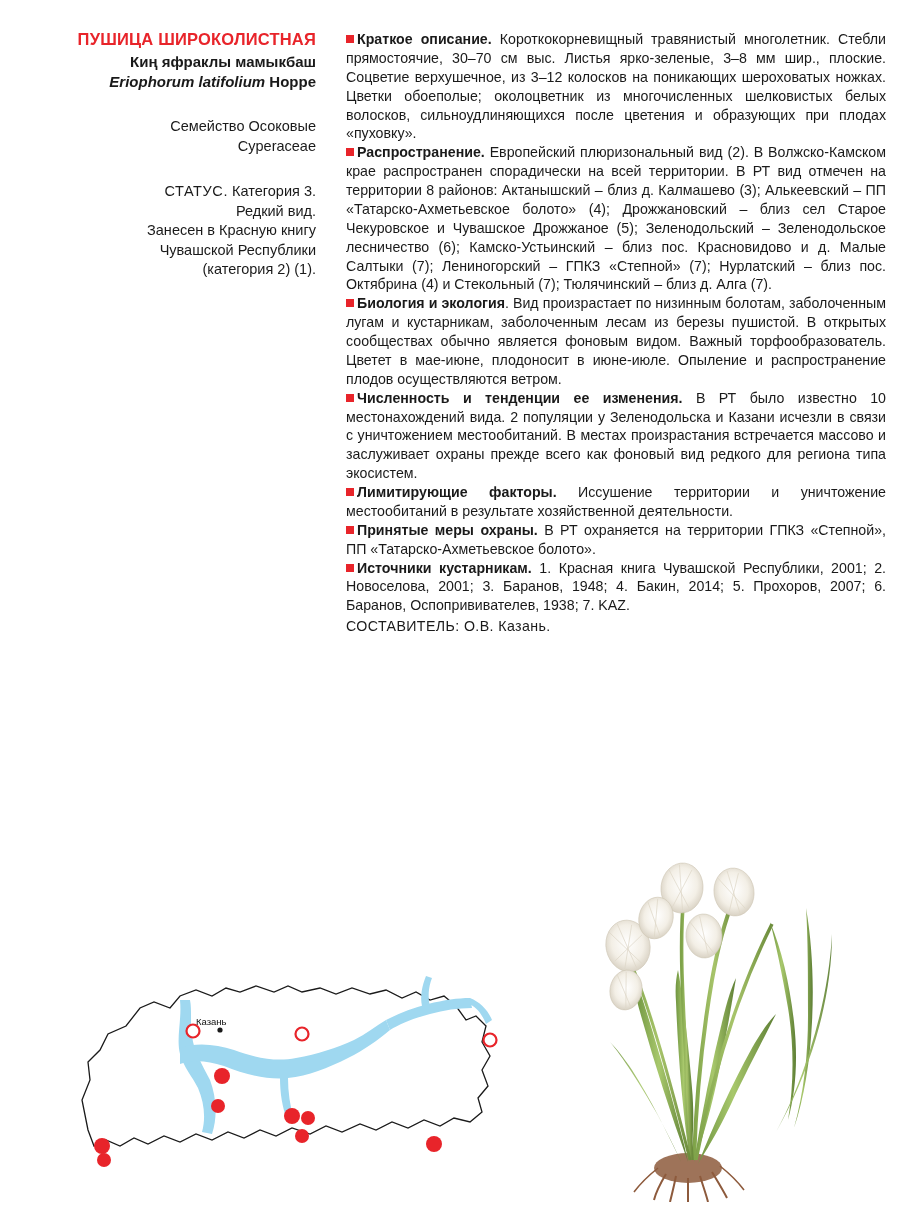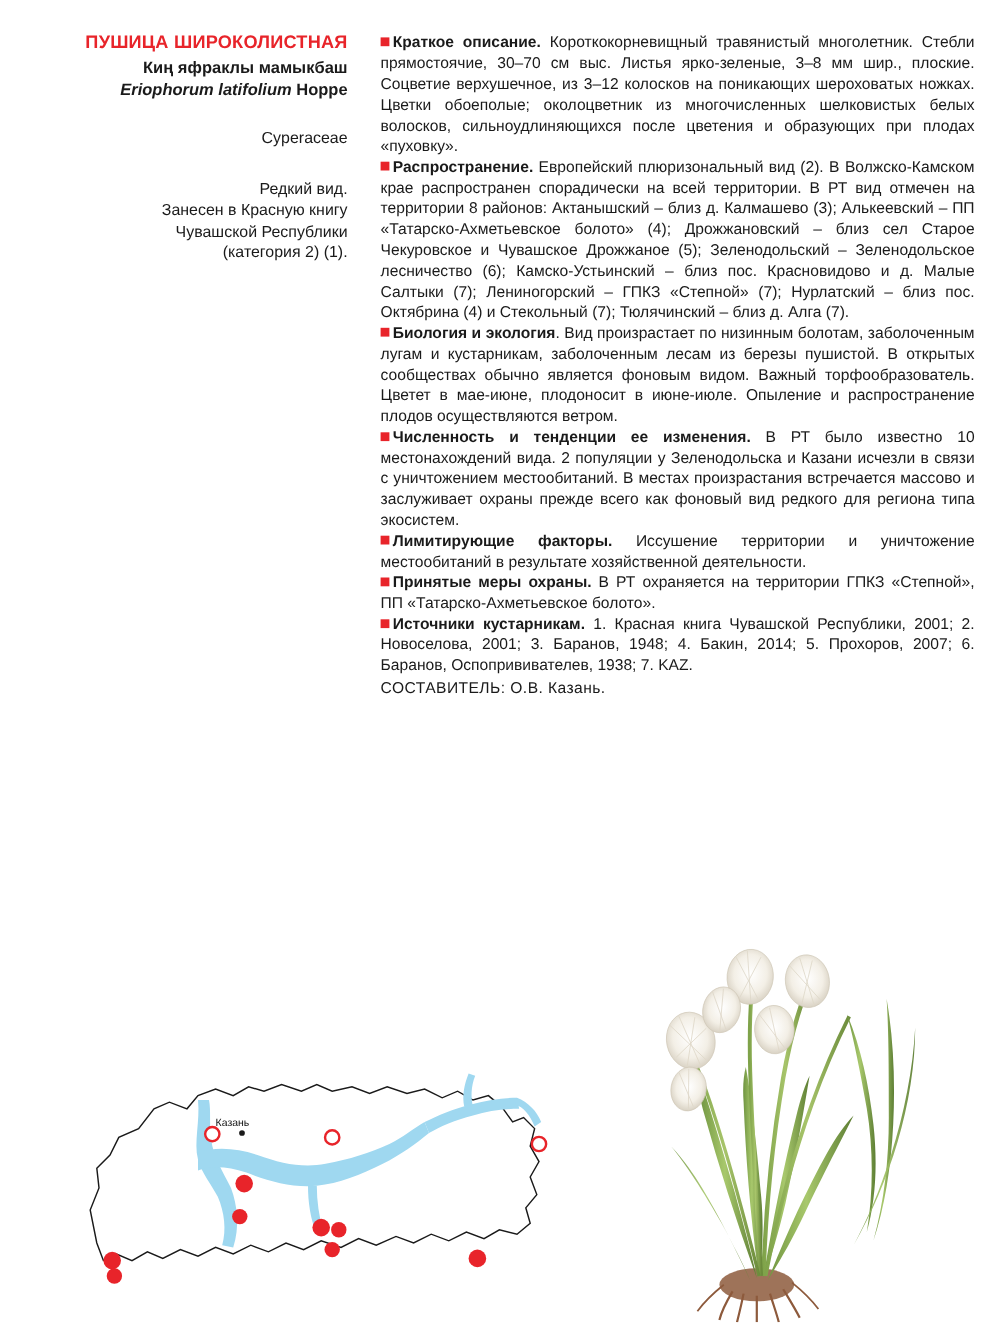--- a/index.html
+++ b/index.html
@@ -131,24 +131,29 @@
 
   <div class="left-col">
     <div class="species-title-ru">ПУШИЦА ШИРОКОЛИСТНАЯ</div>
     <div class="species-title-tt">Киң яфраклы мамыкбаш</div>
     <div class="species-title-lat">
       <span class="lat-it">Eriophorum latifolium</span>
       <span class="lat-auth">Hoppe</span>
     </div>
 
     <div class="family-block">
+      <div>Семейство Осоковые</div>
       <div>Cyperaceae</div>
     </div>
 
     <div class="status-block">
+      <div>
+        <span class="status-label">СТАТУС.</span>
+        <span>Категория 3.</span>
+      </div>
       <div>Редкий вид.</div>
       <div>Занесен в Красную книгу</div>
       <div>Чувашской Республики</div>
       <div>(категория 2) (1).</div>
     </div>
   </div>
 
   <div class="right-col">
 
     <p class="para"><span class="sq"></span><span class="hdr">Краткое описание.</span> <span>Короткокорневищный травянистый многолетник. Стебли прямостоячие, 30–70 см выс. Листья ярко-зеленые, 3–8 мм шир., плоские. Соцветие верхушечное, из 3–12 колосков на поникающих шероховатых ножках. Цветки обоеполые; околоцветник из многочисленных шелковистых белых волосков, сильноудлиняющихся после цветения и образующих при плодах «пуховку».</span></p>

